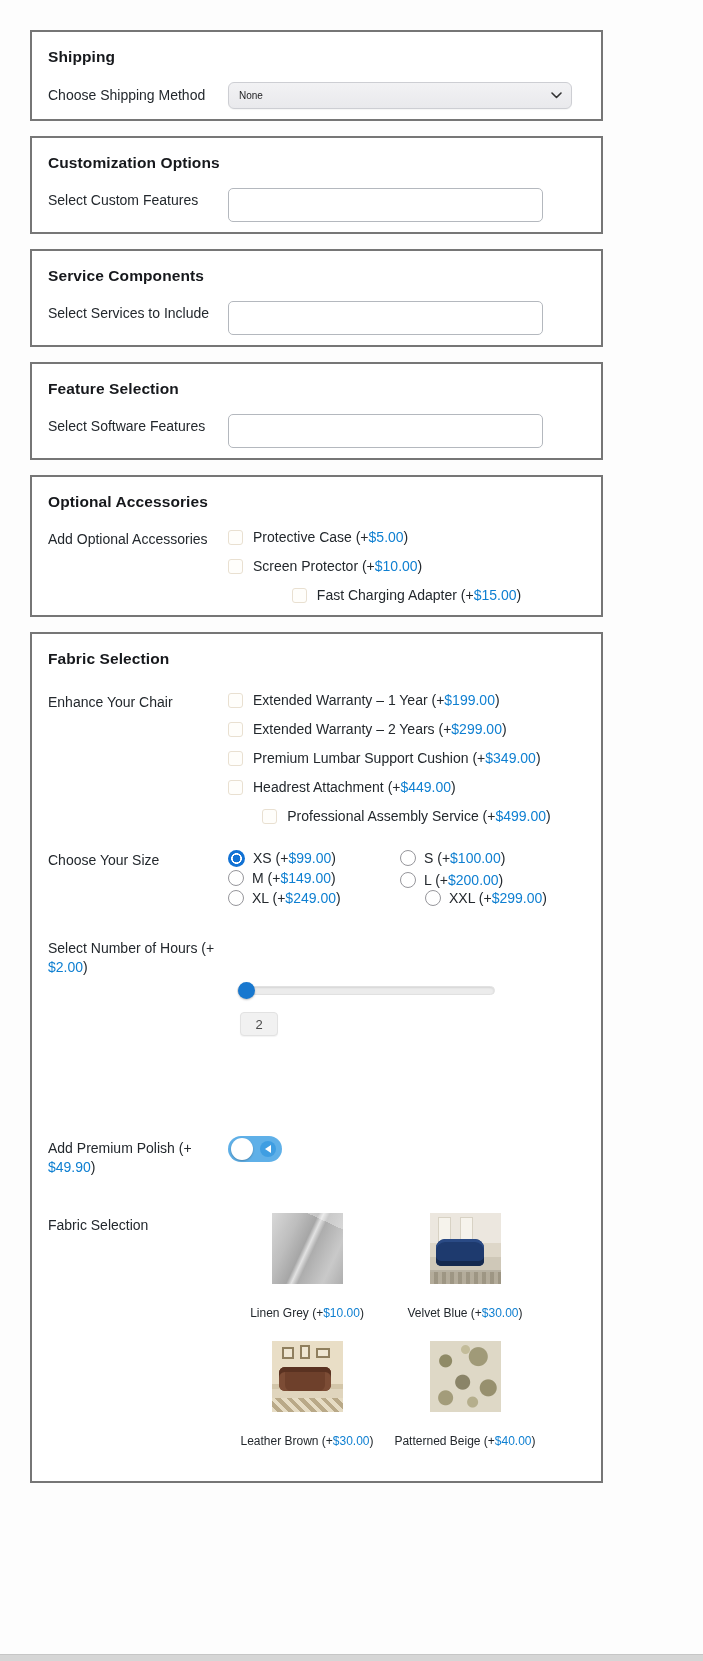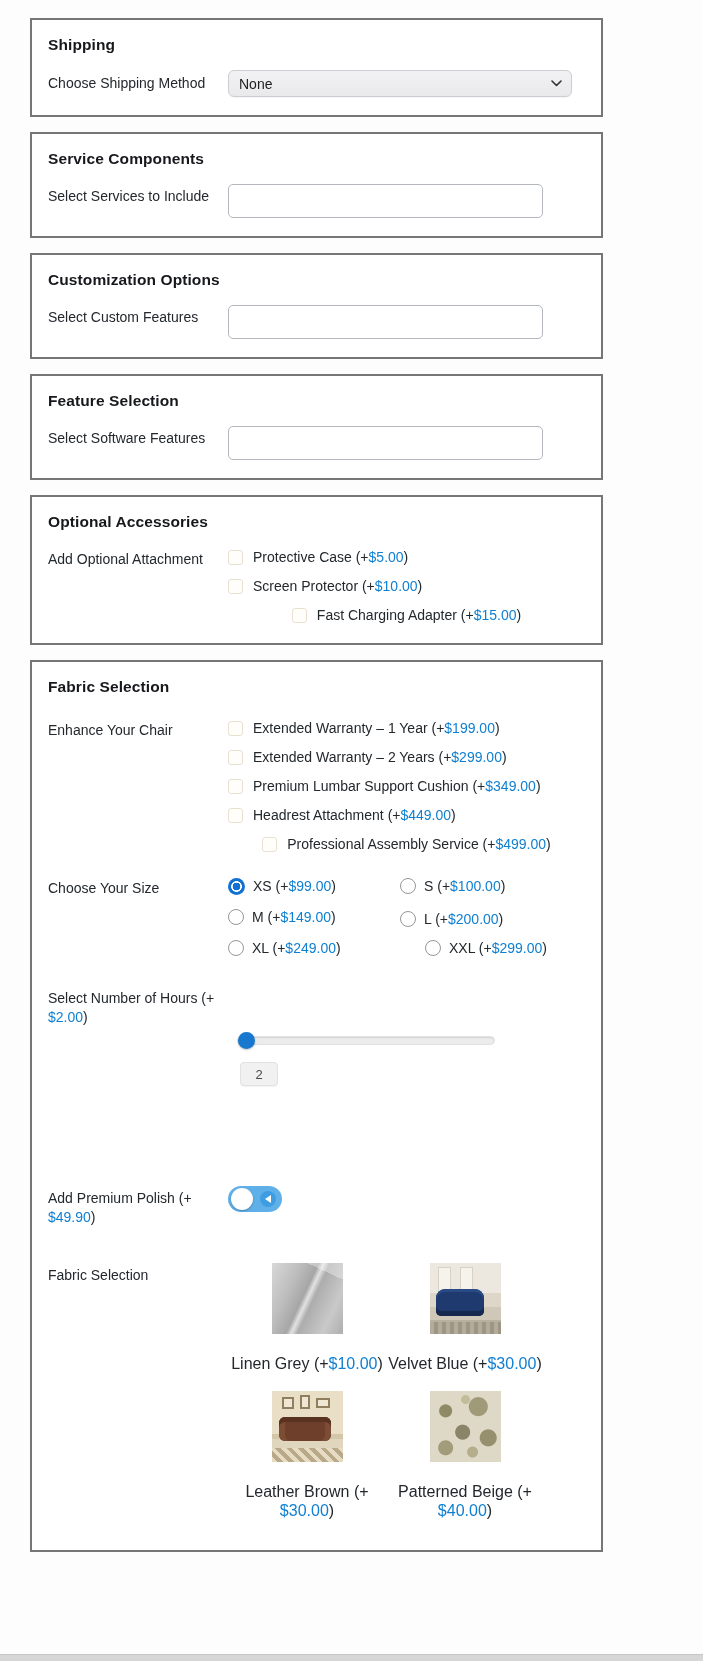--- a/index.html
+++ b/index.html
@@ -10,48 +10,48 @@
   }
   *{box-sizing:border-box;}
   html,body{margin:0;padding:0;}
   body{
     width:703px;height:1661px;position:relative;overflow:hidden;
     background:#fdfdfd;color:#1f2328;
     font-family:"Liberation Sans","DejaVu Sans",sans-serif;font-size:14px;
   }
   .page{padding-top:18px;}
   .section{
-    width:573px;margin:0 0 15px 30px;background:#fff;
-    border:2px solid #767676;padding:16px 16px 18px 16px;
+    width:573px;margin:12px 0 15px 30px;background:#fff;
+    border:2px solid #767676;padding:16px 16px 10px 16px;
   }
   .section-title{font-size:15.5px;font-weight:700;color:#16181c;margin:0 0 16px 0;letter-spacing:.1px;}
   .row{display:flex;align-items:flex-start;}
   .row-label{flex:0 0 180px;font-size:14px;color:#23282d;line-height:19px;padding-top:3px;}
   .row-control{flex:1;}
   
   .select{
     width:344px;height:27px;border:1px solid #cdced3;border-radius:6px;
     background:linear-gradient(#f2f2f4,#e9e9ec);
     display:flex;align-items:center;justify-content:space-between;
     padding:0 9px 0 10px;cursor:default;box-shadow:0 1px 1px rgba(0,0,0,.04);
   }
-  .select-value{font-size:14px;color:#1d1d1f;}
+  .select-value{font-size:10px;color:#1d1d1f;}
   
   .text-input{
     width:315px;height:34px;border:1px solid #b4b8be;border-radius:5px;
     background:#fff;padding:0 10px;font-size:14px;color:#1d1d1f;outline:none;
     font-family:"Liberation Sans","DejaVu Sans",sans-serif;
   }
   
   .opt{display:flex;align-items:center;margin-bottom:9px;height:20px;font-size:14px;color:#23282d;cursor:default;}
   .opt:last-child{margin-bottom:0;justify-content:center;}
   .cb{flex:0 0 15px;width:15px;height:15px;border:1px solid #e9e0d1;border-radius:3px;background:#fffefb;margin-right:10px;}
   .price{color:var(--price);}
   
-  .size-grid{display:grid;grid-template-columns:172px 172px;row-gap:11px;margin-top:22px;}
+  .size-grid{display:grid;grid-template-columns:172px 172px;margin-top:22px;}
   .radio{flex:0 0 16px;width:16px;height:16px;border-radius:50%;border:1px solid #96969b;background:#fff;margin-right:8px;}
   .radio.checked{
     border:none;width:17px;height:17px;flex-basis:17px;
     background:radial-gradient(circle,var(--radio) 0 3.6px,#fff 4.1px 5.1px,var(--radio) 5.6px 8.5px);
   }
   
   .hours-row{margin-top:28px;}
   .slider{position:relative;width:258px;height:17px;margin:46px 0 0 9px;}
   .slider-track{position:absolute;left:0;right:0;top:4px;height:9px;border-radius:5px;
     background:#ececec;border:1px solid #e1e1e1;box-shadow:inset 0 1px 2px rgba(0,0,0,.10);}
@@ -67,21 +67,21 @@
     background:#fff;box-shadow:0 1px 2px rgba(0,0,0,.25);}
   .toggle-dot{position:absolute;right:6px;top:5px;width:16px;height:16px;border-radius:50%;
     background:var(--toggle-dot);display:flex;align-items:center;justify-content:center;}
   .toggle-dot::after{content:"";border-style:solid;border-width:4px 6px 4px 0;
     border-color:transparent #fff transparent transparent;margin-right:1px;}
   
   .fabric-row{margin-top:36px;}
   .swatch-grid{display:grid;grid-template-columns:158px 158px;row-gap:18px;}
   .swatch{display:flex;flex-direction:column;align-items:center;cursor:pointer;}
   .swatch-img{width:71px;height:71px;position:relative;overflow:hidden;}
-  .swatch-caption{margin-top:20px;text-align:center;max-width:172px;font-size:16px;line-height:19px;color:#23282d;}
+  .swatch-caption{margin-top:20px;text-align:center;max-width:172px;font-size:12px;line-height:19px;color:#23282d;}
   
   .img-linen{background:
     linear-gradient(205deg,rgba(255,255,255,.35) 0 16%,rgba(255,255,255,0) 16%),
     linear-gradient(115deg,#d8d8d8 0%,#bdbdbd 28%,#a6a6a6 45%,#e2e2e2 50%,#adadad 56%,#c9c9c9 80%,#aeaeae 100%);}
   .img-velvet{background:linear-gradient(180deg,#ece7df 0 42%,#ded7c9 42% 62%,#cfc8b8 62% 80%,#b7b1a2 80% 100%);}
   .img-velvet .win{position:absolute;top:4px;width:13px;height:26px;background:#f6f3ec;border:1px solid #d8d2c4;}
   .img-velvet .win.w1{left:8px;} .img-velvet .win.w2{left:30px;}
   .img-velvet .sofa{position:absolute;left:6px;top:26px;width:48px;height:27px;background:#1e3a6e;
     border-radius:9px 9px 5px 5px;box-shadow:inset 0 -5px 0 #15294e,inset 0 3px 0 #2a4a85;}
   .img-velvet .rug{position:absolute;left:0;right:0;bottom:0;height:12px;
@@ -122,53 +122,53 @@
             <svg width="11" height="7" viewBox="0 0 11 7">
                 <path d="M1 1l4.5 4.5L10 1" stroke="#333" stroke-width="1.6" fill="none" stroke-linecap="round" stroke-linejoin="round"></path>
               </svg>
           </span>
         </div>
       </div>
     </div>
   </div>
 
   <div class="section">
+    <h2 class="section-title">Customization Options</h2>
+    <div class="row">
+      <div class="row-label">Select Custom Features</div>
+      <div class="row-control">
+        <input class="text-input" type="text" value="" style="">
+      </div>
+    </div>
+  </div>
+
+  <div class="section">
     <h2 class="section-title">Service Components</h2>
     <div class="row">
       <div class="row-label">Select Services to Include</div>
       <div class="row-control">
         <input class="text-input" type="text" value="" style="">
       </div>
     </div>
   </div>
 
   <div class="section">
-    <h2 class="section-title">Customization Options</h2>
-    <div class="row">
-      <div class="row-label">Select Custom Features</div>
+    <h2 class="section-title">Feature Selection</h2>
+    <div class="row">
+      <div class="row-label">Select Software Features</div>
       <div class="row-control">
         <input class="text-input" type="text" value="" style="">
       </div>
     </div>
   </div>
 
   <div class="section">
-    <h2 class="section-title">Feature Selection</h2>
-    <div class="row">
-      <div class="row-label">Select Software Features</div>
-      <div class="row-control">
-        <input class="text-input" type="text" value="" style="">
-      </div>
-    </div>
-  </div>
-
-  <div class="section">
     <h2 class="section-title">Optional Accessories</h2>
     <div class="row">
-      <div class="row-label">Add Optional Attachment</div>
+      <div class="row-label">Add Optional Accessories</div>
       <div class="row-control">
         <label class="opt">
           <span class="cb"></span>
           <span><span>Protective Case (+</span><span class="price">$5.00</span><span>)</span></span>
         </label>
         <label class="opt">
           <span class="cb"></span>
           <span><span>Screen Protector (+</span><span class="price">$10.00</span><span>)</span></span>
         </label>
         <label class="opt">

